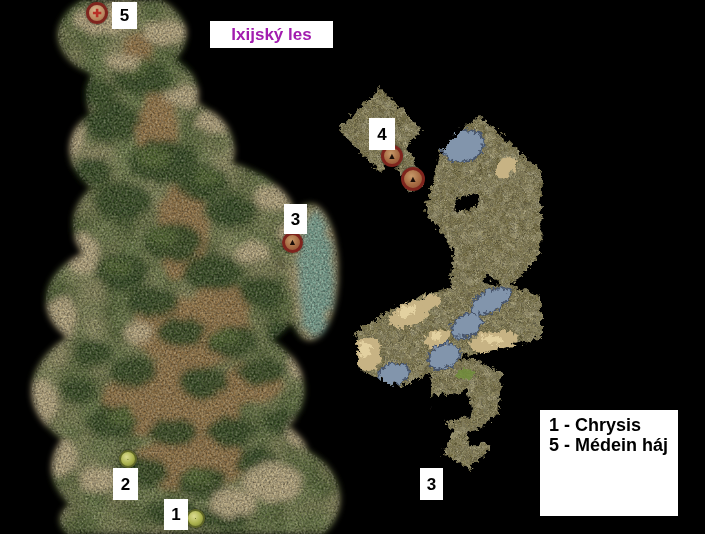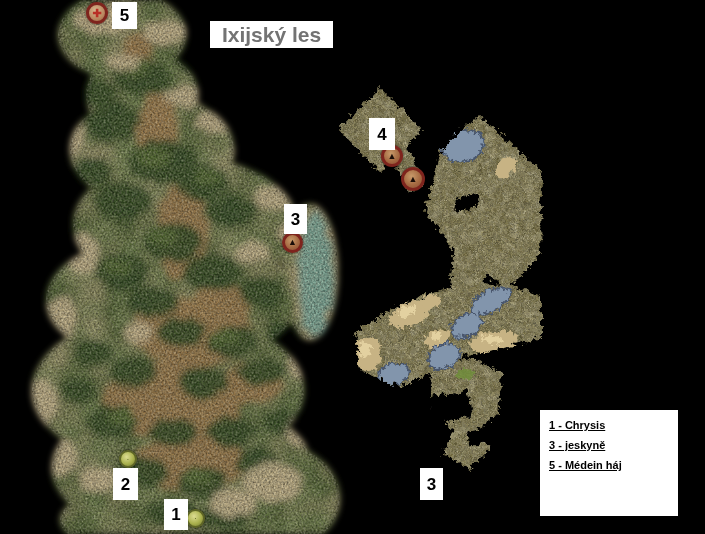--- a/index.html
+++ b/index.html
@@ -8,31 +8,31 @@
     font-family:"Liberation Sans",sans-serif;
   }
   #map-svg{position:absolute;left:0;top:0;}
   .tag{
     position:absolute;background:#fff;color:#000;font-weight:bold;
     display:flex;align-items:center;justify-content:center;
     font-size:17px;line-height:1;z-index:5;
   }
   .title-box{
     position:absolute;left:210px;top:21px;width:123px;height:27px;
-    background:#fff;color:#737373;font-weight:bold;font-size:21px;
+    background:#fff;color:#a21caf;font-weight:bold;font-size:17px;
     display:flex;align-items:center;justify-content:center;z-index:5;
     letter-spacing:0px;
   }
   .legend-box{
     position:absolute;left:540px;top:410px;width:138px;height:106px;
     background:#fff;color:#000;z-index:5;box-sizing:border-box;
     padding:5px 4px 0 9px;
   }
   .legend-line{
-    font-size:11px;font-weight:bold;line-height:20px;white-space:nowrap;text-decoration:underline;
+    font-size:18px;font-weight:bold;line-height:20px;white-space:nowrap;
   }
   .poi{
     position:absolute;border-radius:50%;box-sizing:border-box;z-index:4;
     display:flex;align-items:center;justify-content:center;
   }
   .poi-red{
     border:3px solid #7e241d;
     background:radial-gradient(circle at 42% 35%, #c89a6a 0%, #a56a42 55%, #8a4a30 100%);
     box-shadow:0 0 2px rgba(0,0,0,.8);
   }
@@ -283,17 +283,16 @@
     <span class="glyph">▲</span>
   </div>
   <div class="poi poi-red" style="left:401px;top:167px;width:24px;height:24px;">
     <span class="glyph">▲</span>
   </div>
 
   <div class="tag" style="left:420px;top:468px;width:23px;height:32px;">3</div>
 
   <div class="legend-box">
     <div class="legend-line">1 - Chrysis</div>
-    <div class="legend-line">3 - jeskyně</div>
     <div class="legend-line">5 - Médein háj</div>
   </div>
 
 </div>
 
 </body></html>

